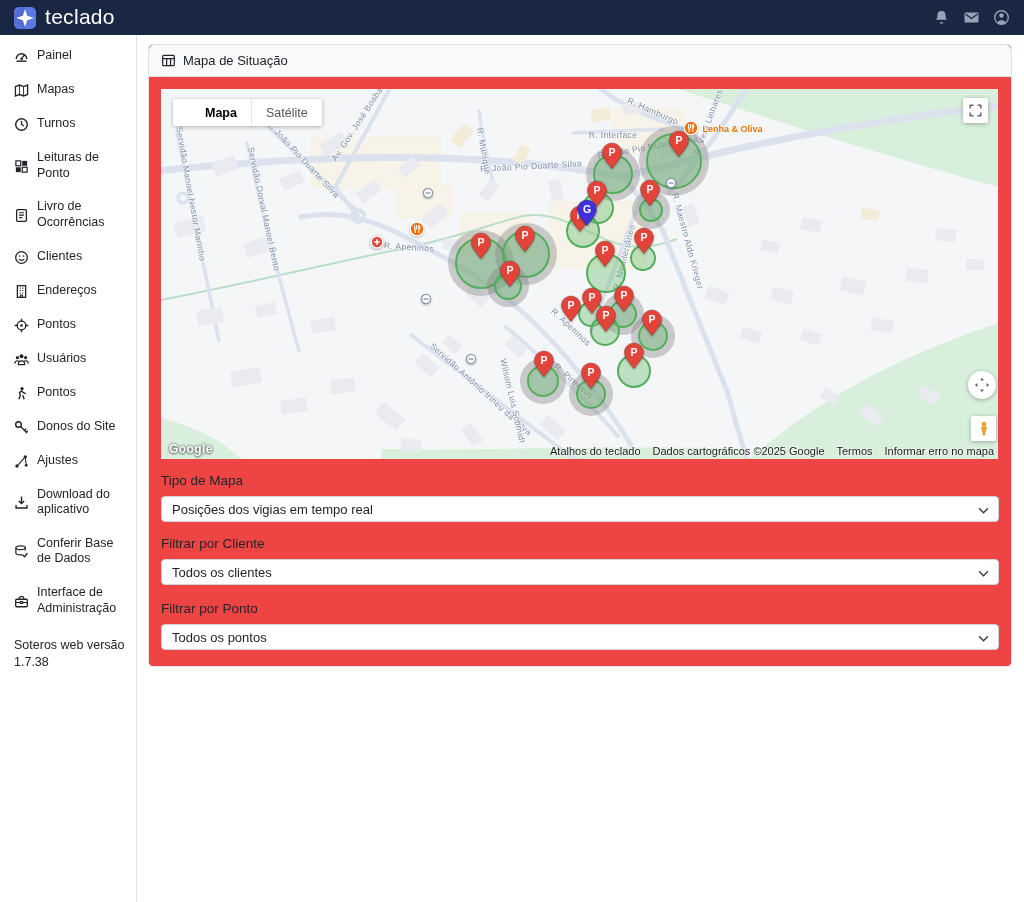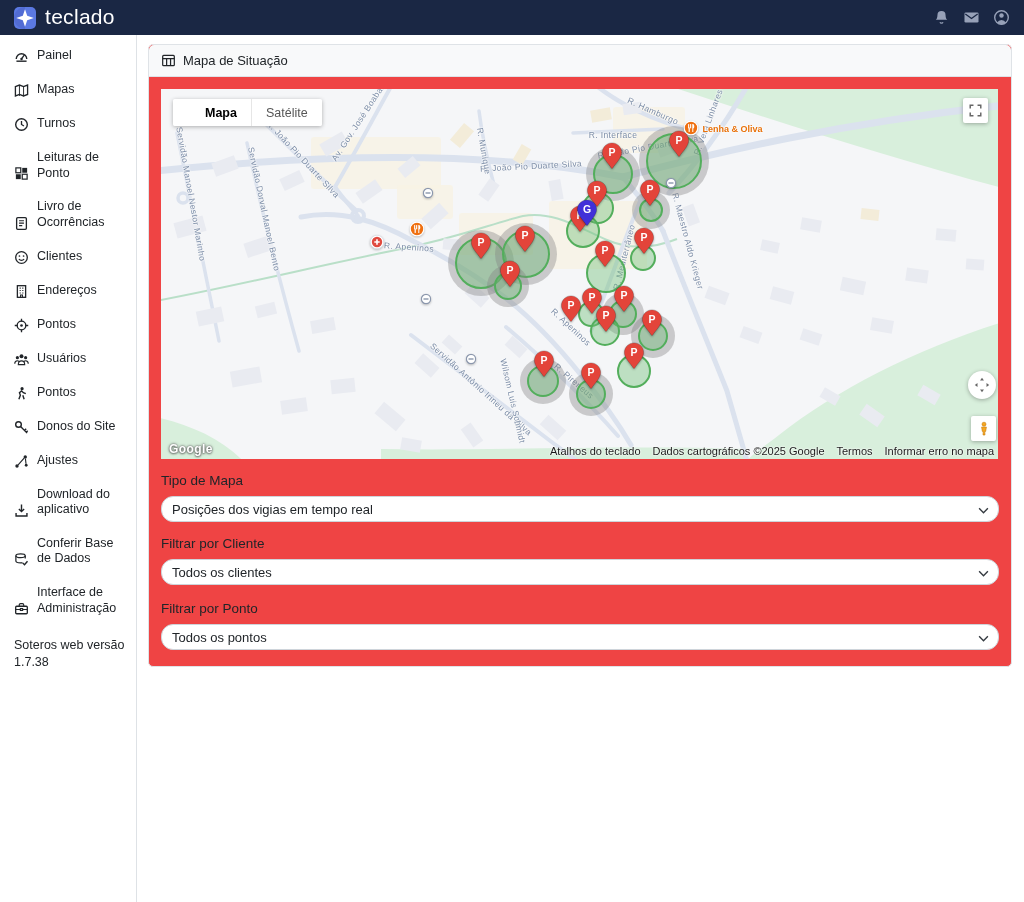--- a/index.html
+++ b/index.html
@@ -10,21 +10,21 @@
   .navbar { height:35px; background:#1a2744; display:flex; align-items:center; padding:0 14px; }
   .brand { display:flex; align-items:center; gap:9px; }
   .brand-logo { width:22px; height:22px; }
   .brand-name { color:#fff; font-size:21px; font-weight:500; letter-spacing:.3px; line-height:1; margin-top:-2px;}
   .nav-icons { margin-left:auto; display:flex; align-items:center; gap:13px; }
   .nav-ic { width:17px; height:17px; color:#97a1b8; cursor:pointer; }
   .nav-ic svg { width:100%; height:100%; display:block; }
 
   
   .sidebar { position:absolute; top:35px; left:0; width:137px; height:867px; background:#fff; border-right:1px solid #dee2e6; padding-top:4px; }
-  .side-item { display:flex; align-items:flex-end; gap:8px; padding:9px 8px 9px 14px; font-size:12.5px; color:#212529; cursor:pointer; line-height:1.25; }
+  .side-item { display:flex; align-items:center; gap:8px; padding:9px 8px 9px 14px; font-size:12.5px; color:#212529; cursor:pointer; line-height:1.25; }
   .s-icon { width:15px; height:15px; flex:0 0 15px; color:#212529; margin-top:1px; }
   .s-icon svg { width:15px; height:15px; display:block; }
   .side-version { padding:12px 8px 9px 14px; font-size:12.5px; color:#212529; line-height:1.3; }
 
   
   .main { position:absolute; top:35px; left:138px; width:886px; height:867px; background:#fff; }
   .card { position:absolute; top:9px; left:10px; width:864px; border:1px solid #dfe3e7; border-radius:5px; background:#ef4444; }
   .card-header { background:#f8f9fa; border-bottom:1px solid #dfe3e7; padding:8px 12px; display:flex; align-items:center; gap:7px; font-size:13px; color:#212529; border-radius:5px 5px 0 0; }
   .card-header .c-icon { width:15px; height:15px; color:#212529; }
   .card-header .c-icon svg{ width:15px;height:15px;display:block;}
@@ -56,21 +56,21 @@
   .glogo { position:absolute; left:8px; bottom:3px; font-size:12px; font-weight:bold; color:#fff; letter-spacing:.4px;
            text-shadow:0 0 2px rgba(90,90,90,.85),0 0 3px rgba(90,90,90,.7),0 1px 2px rgba(0,0,0,.4); cursor:pointer;}
   .attrib { position:absolute; right:4px; bottom:2px; display:flex; gap:12px; font-size:11px; color:#1a1a1a;
             text-shadow:0 0 2px #fff,0 0 2px #fff; }
   .attrib span { white-space:nowrap; cursor:pointer; }
 
   
   .filter-label { font-size:13.5px; color:#212529; margin:14px 0 8px 0; }
   .filter-label:first-of-type { margin-top:16px; }
   .select-wrap { position:relative; }
-  .select-wrap select { width:100%; height:26px; appearance:none; -webkit-appearance:none; border:1px solid #ced4da; border-radius:12px;
+  .select-wrap select { width:100%; height:26px; appearance:none; -webkit-appearance:none; border:1px solid #ced4da; border-radius:4px;
       background:#fff; font-family:inherit; font-size:13px; color:#212529; padding:2px 30px 2px 10px; cursor:pointer; }
   .select-wrap .chev { position:absolute; right:10px; top:50%; transform:translateY(-50%); pointer-events:none; color:#343a40; }
   .two-col { display:flex; gap:24px; }
   .two-col .col { flex:1; }
 </style>
 </head>
 <body>
 
 <div class="app">
 

